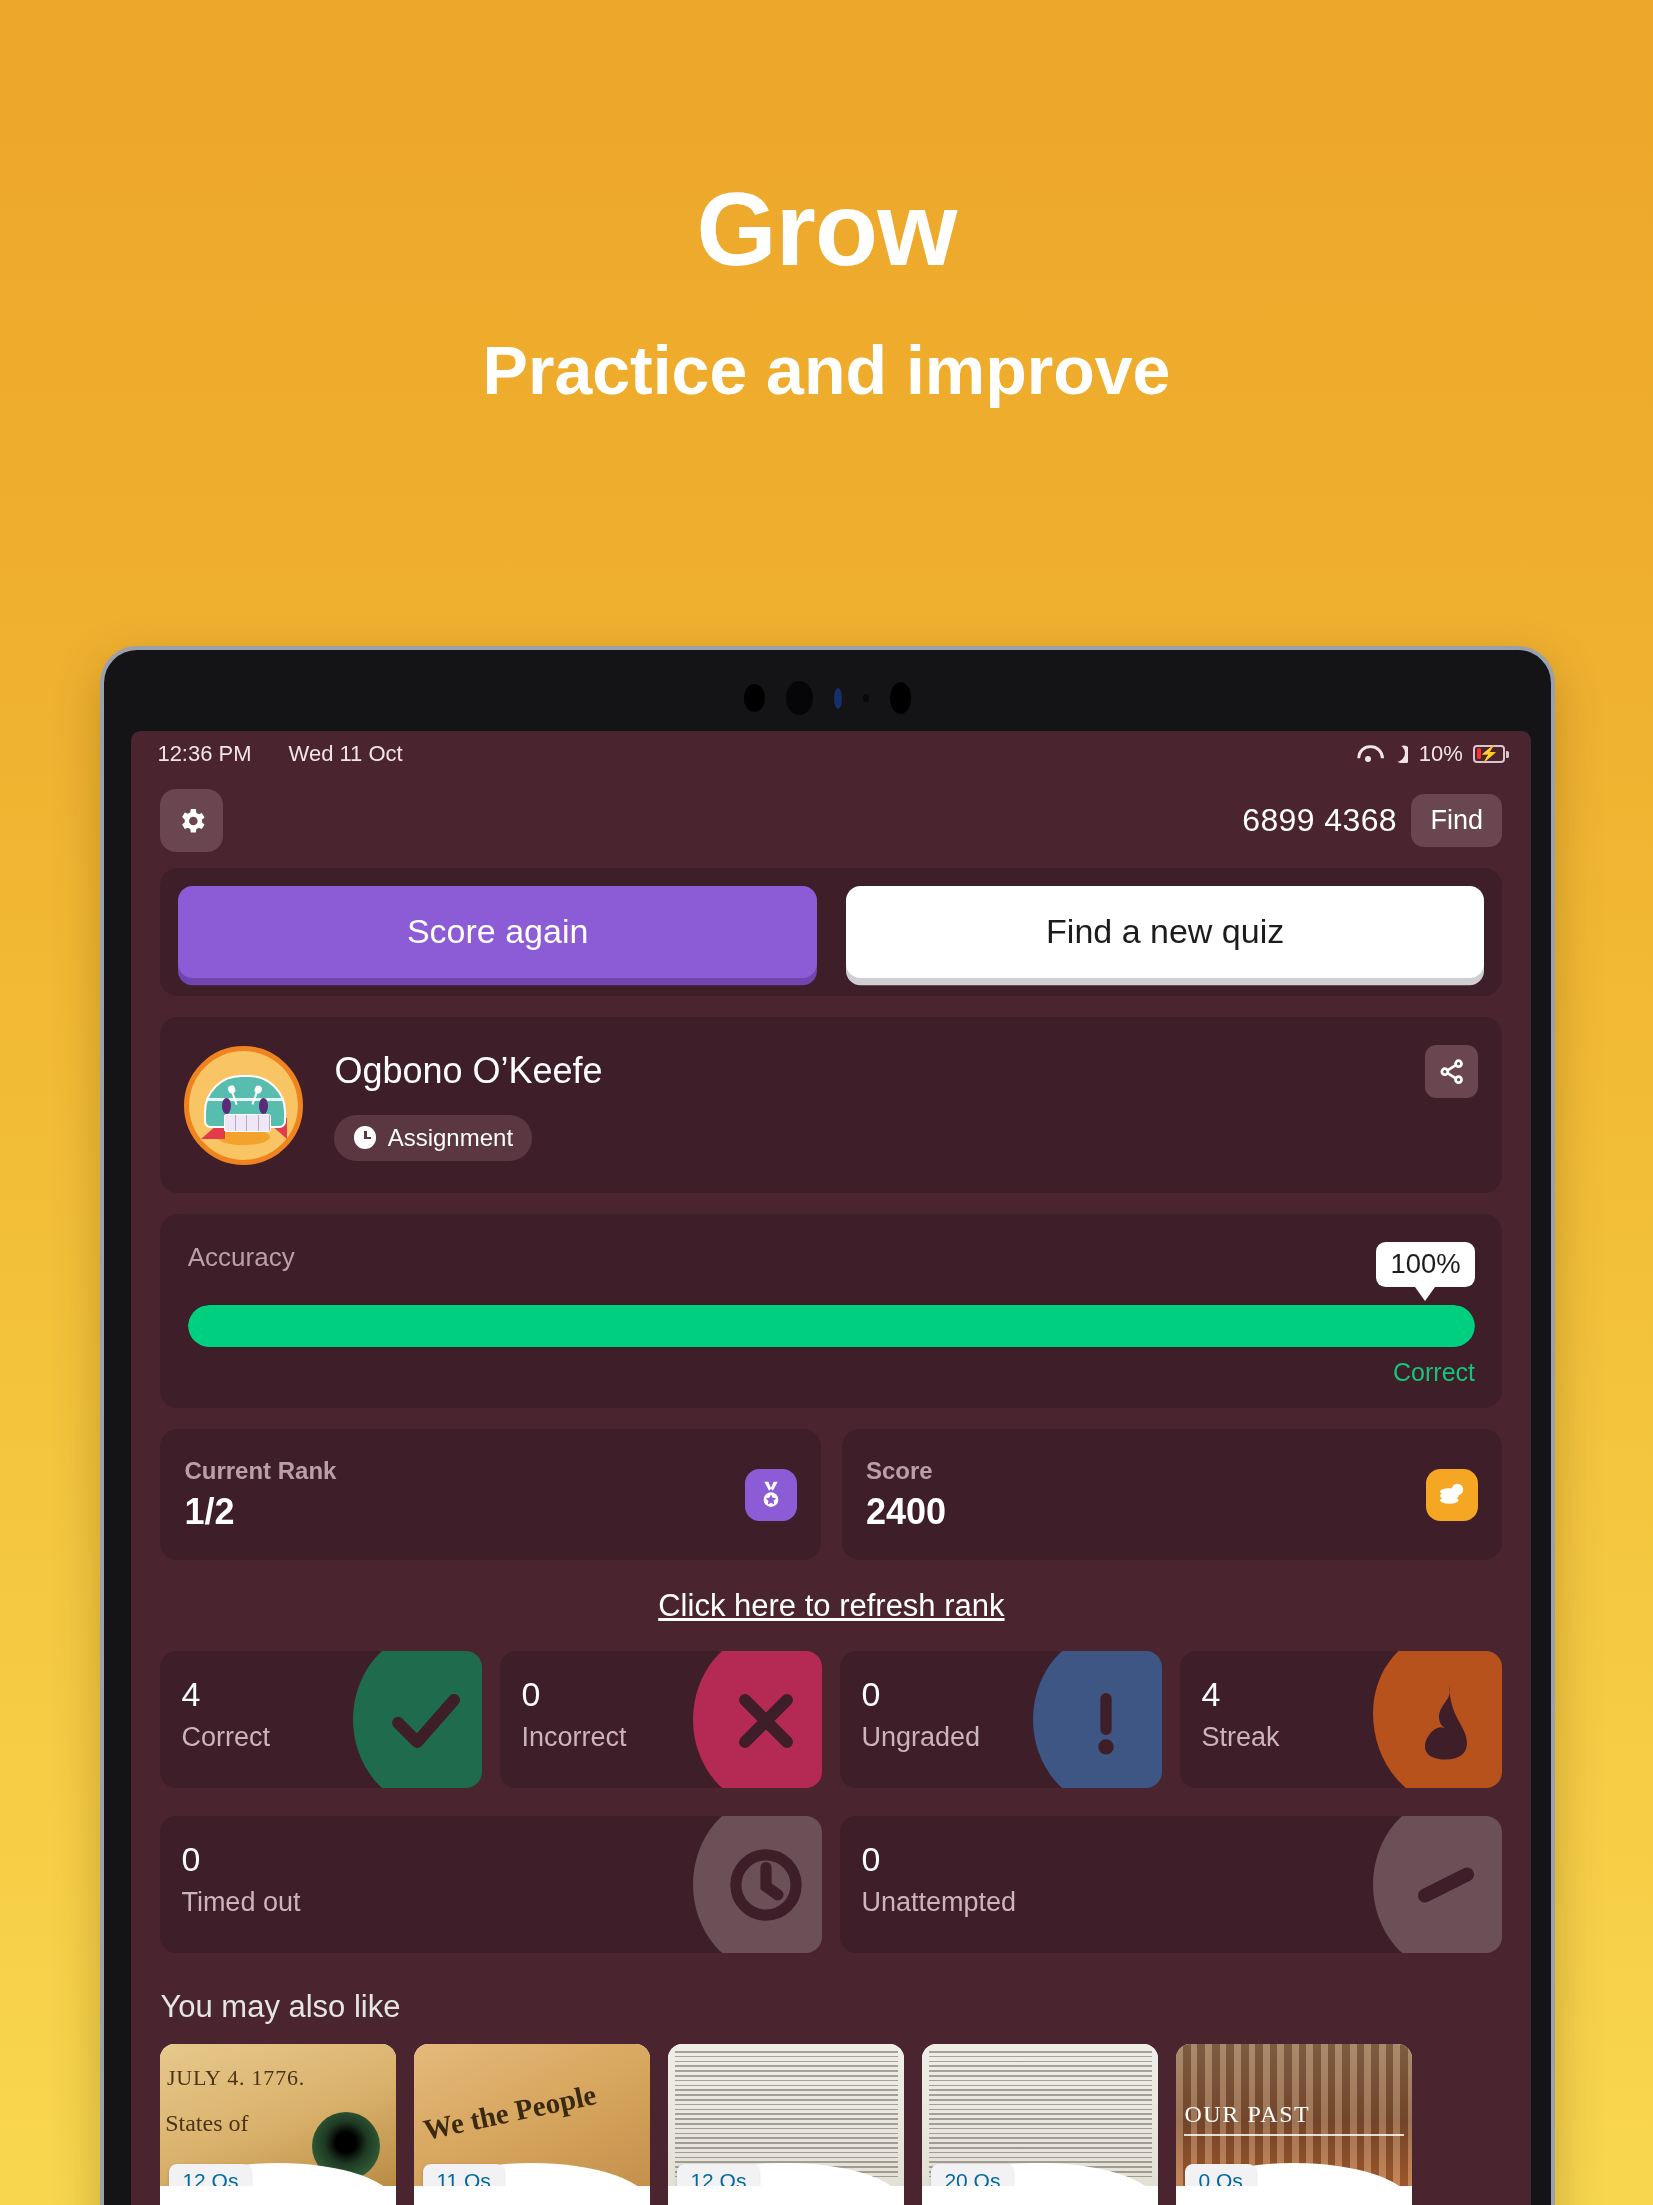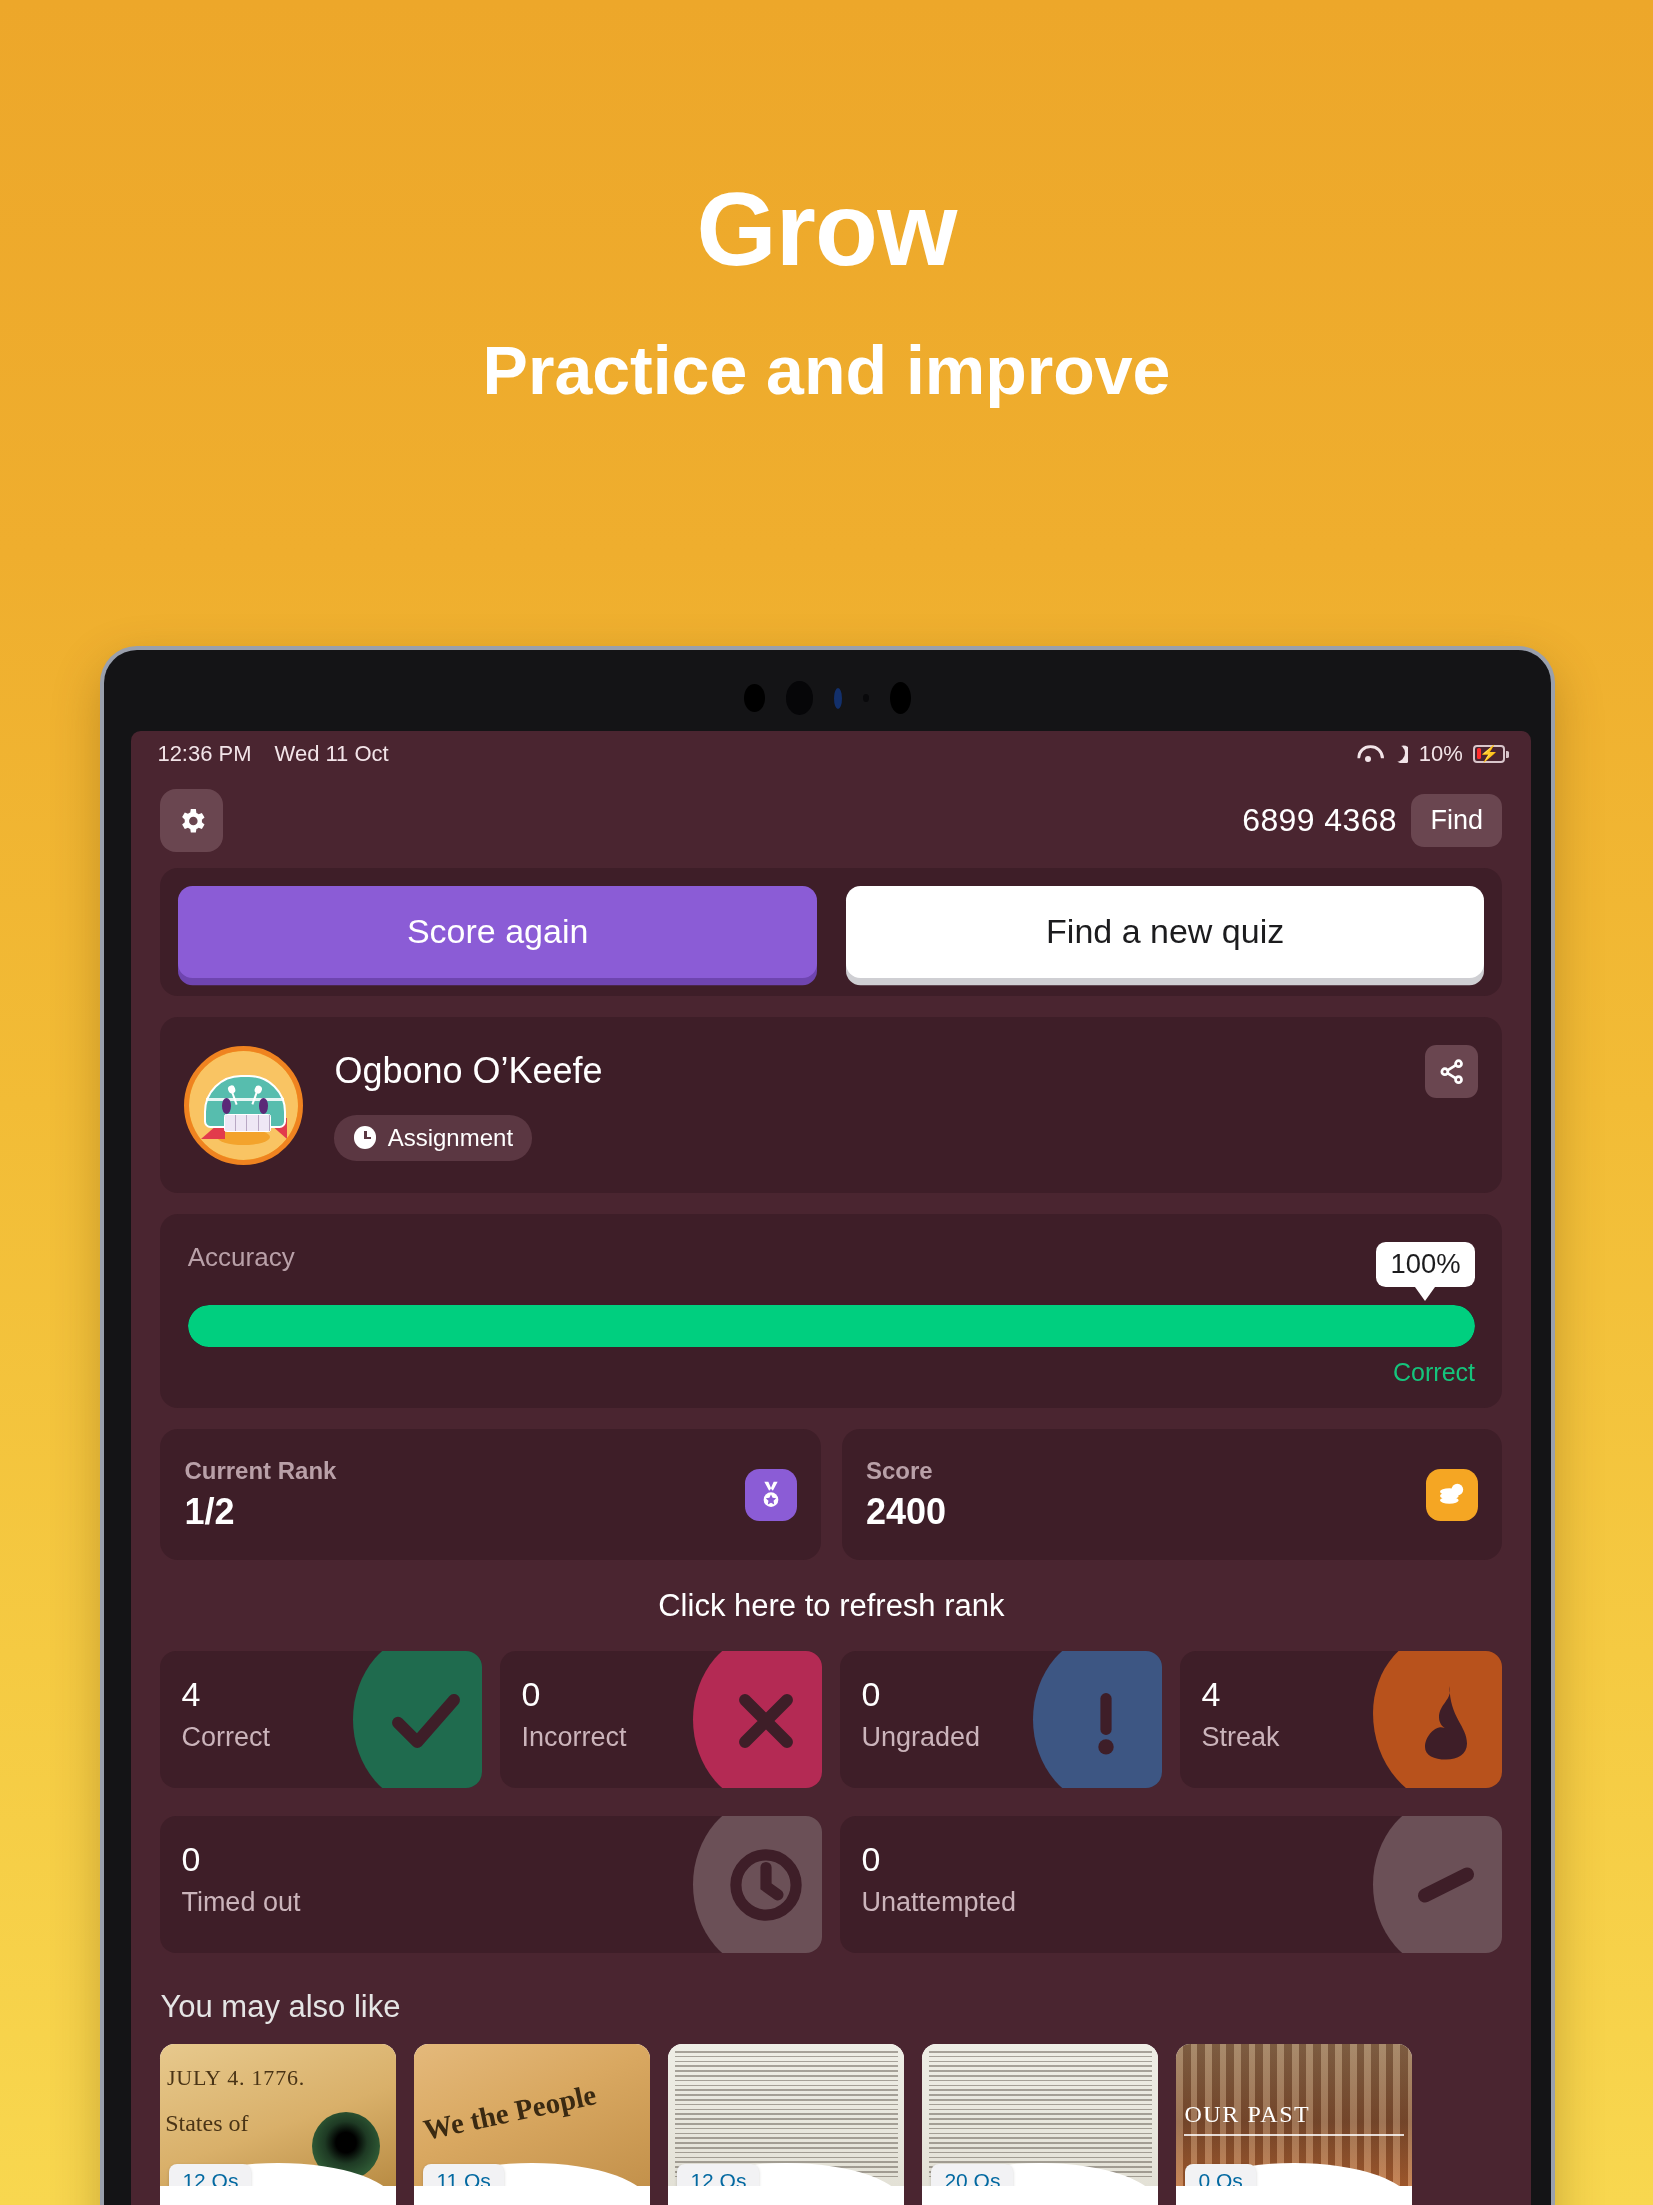--- a/index.html
+++ b/index.html
@@ -65,21 +65,21 @@
     background: #4a2530;
     border-radius: 9.7px 9.7px 0 0;
     overflow: hidden;
   }
 
   
   .statusbar {
     height: 45px; display: flex; align-items: center;
     padding: 0 26px; color: #f2e4e8; font-size: 22px;
   }
-  .sb-left { display: flex; gap: 23px; align-items: center; }
+  .sb-left { display: flex; gap: 37px; align-items: center; }
   .sb-right { margin-left: auto; display: flex; gap: 10.5px; align-items: center; }
   .ico-wifi { width: 24px; height: 18px; position: relative; }
   .ico-wifi::before {
     content: ""; position: absolute; left: 1.6px; top: 0.8px;
     width: 21px; height: 21px; border: 3.2px solid #f2e4e8;
     border-radius: 50%; clip-path: polygon(0 0, 100% 0, 100% 48%, 0 48%);
   }
   .ico-wifi::after {
     content: ""; position: absolute; left: 9px; top: 11.3px;
     width: 6.5px; height: 6.5px; background: #f2e4e8; border-radius: 50%;
@@ -197,21 +197,21 @@
   .rs-card { flex: 1; background: #3e1e28; border-radius: 18px; padding: 27.4px 24px; display: flex; align-items: center; min-height: 121px; font-weight: bold; }
   .rs-text .rs-label { color: #b9a0a8; font-size: 24px; }
   .rs-text .rs-val { color: #fff; font-size: 36px; margin-top: 6.5px; }
   .rs-ico { margin-left: auto; width: 52px; height: 52px; border-radius: 14.5px; display: flex; align-items: center; justify-content: center; }
   .rs-ico.medal { background: #8b5cd6; }
   .rs-ico.coin { background: #f5a623; }
   .rs-ico svg { width: 32px; height: 32px; }
 
   .refresh-link {
     display: block; text-align: center; margin: 27.4px auto 0 auto;
-    color: #ffffff; font-size: 31px; cursor: pointer;
+    color: #ffffff; font-size: 31px; text-decoration: underline; cursor: pointer;
   }
 
   
   .stats-row { display: flex; gap: 18px; margin-top: 27.4px; }
   .stat {
     flex: 1; background: #3e1e28; border-radius: 16px;
     height: 137px; position: relative; overflow: hidden; padding: 24px 21px;
   }
   .stat .s-val { color: #fff; font-size: 34px; position: relative; z-index: 2; }
   .stat .s-lab { color: #cbb4bb; font-size: 27px; margin-top: 8px; position: relative; z-index: 2; }

